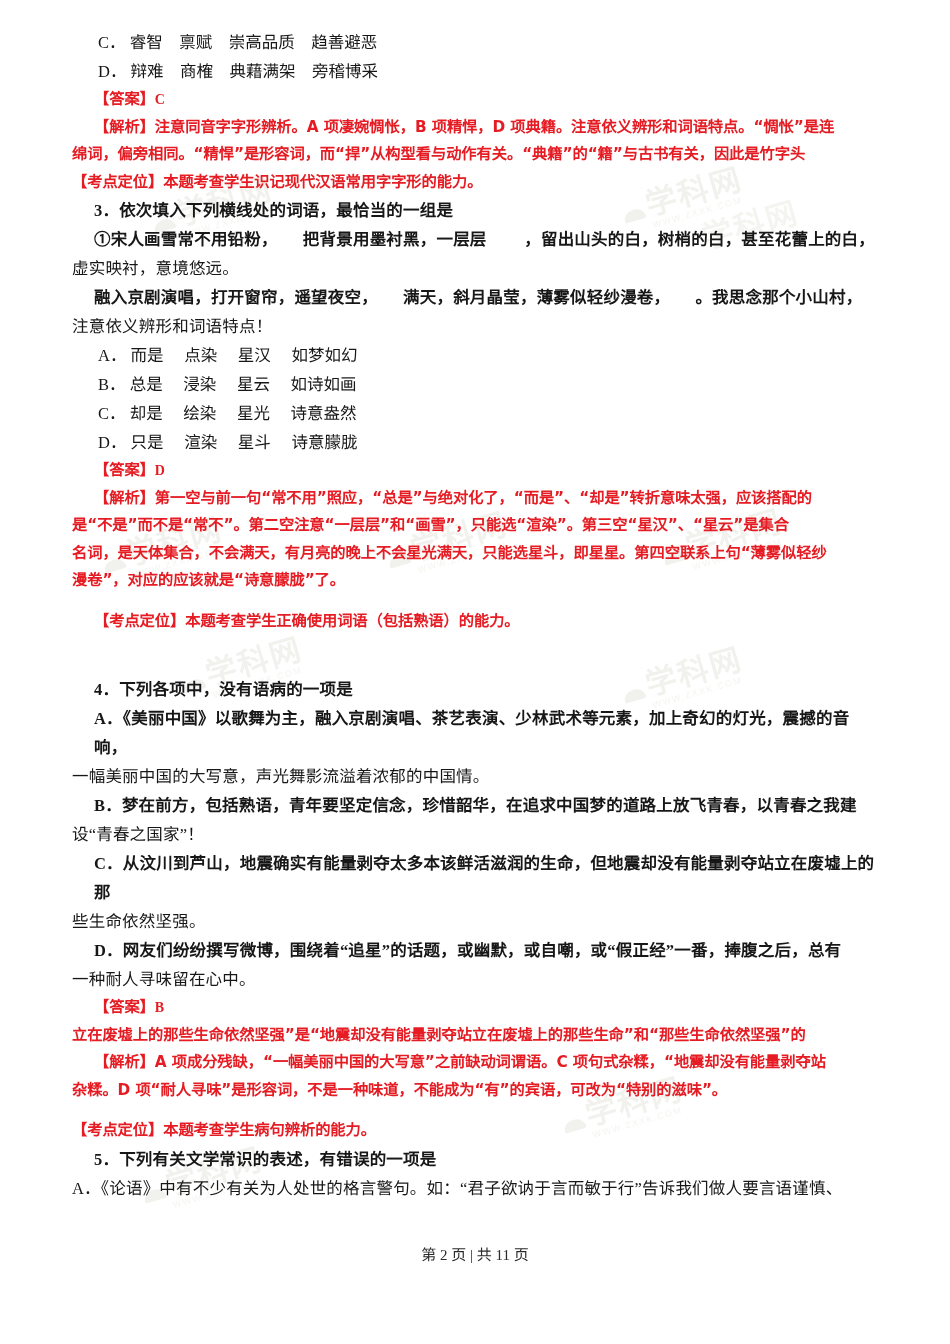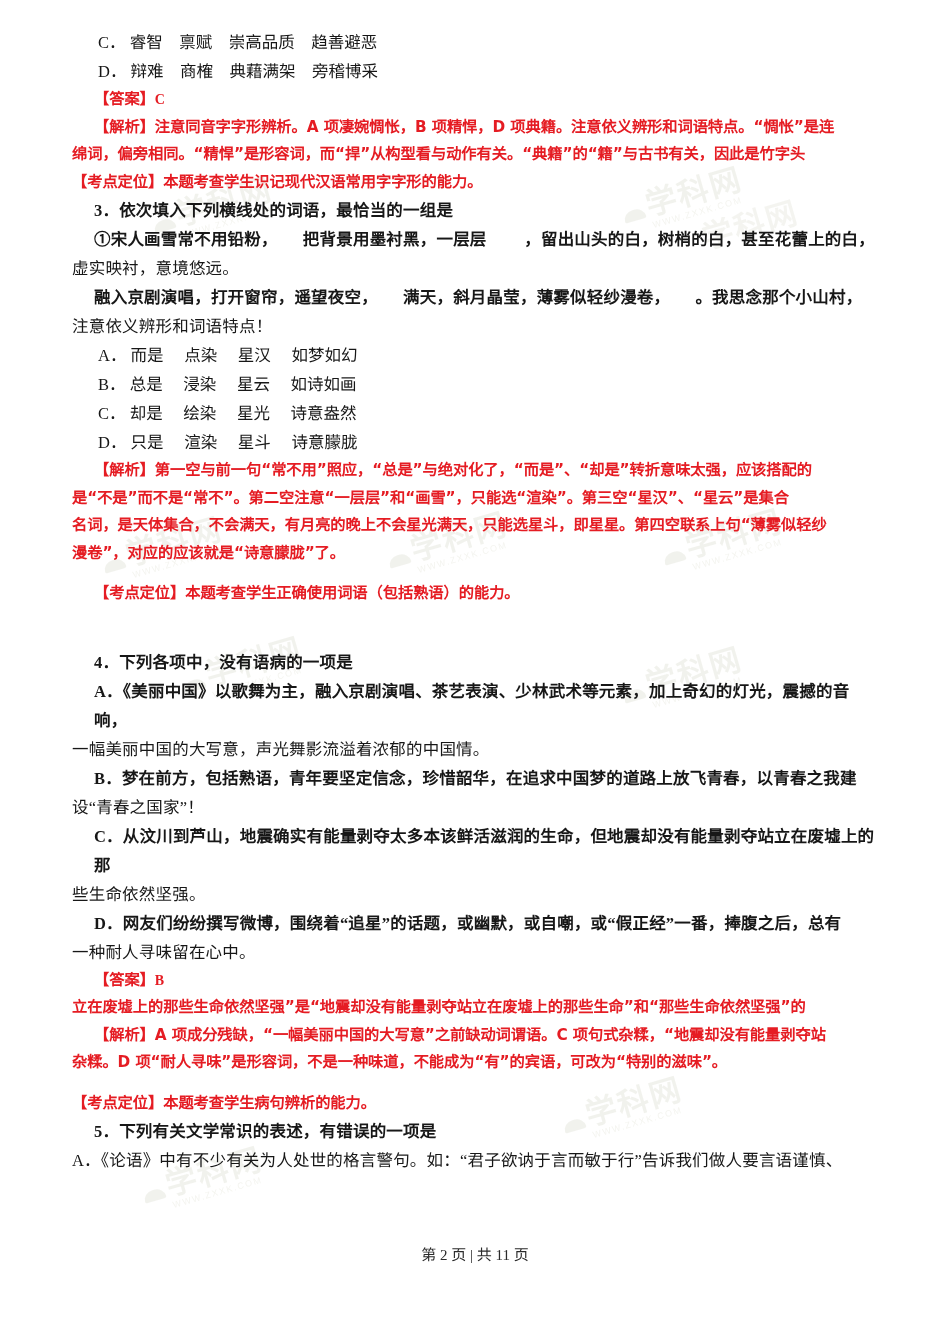--- a/index.html
+++ b/index.html
@@ -179,20 +179,21 @@
     <div class="line blk ind1">①宋人画雪常不用铅粉，　　把背景用墨衬黑，一层层 　　，留出山头的白，树梢的白，甚至花蕾上的白，</div>
     <div class="line blk hang">虚实映衬，意境悠远。</div>
     <div class="line blk ind1">融入京剧演唱，打开窗帘，遥望夜空，　　满天，斜月晶莹，薄雾似轻纱漫卷，　　。我思念那个小山村，</div>
     <div class="line blk hang">注意依义辨形和词语特点！</div>
 
     <div class="opt blk">A． 而是　 点染　 星汉　 如梦如幻</div>
     <div class="opt blk">B． 总是　 浸染　 星云　 如诗如画</div>
     <div class="opt blk">C． 却是　 绘染　 星光　 诗意盎然</div>
     <div class="opt blk">D． 只是　 渲染　 星斗　 诗意朦胧</div>
 
+    <div class="red ind"><span>【答案】</span><span class="red-sm">D</span></div>
     <div class="red ind"><span>【解析】</span><span>第一空与前一句“常不用”照应，“总是”与绝对化了，“而是”、“却是”转折意味太强，应该搭配的</span></div>
     <div class="red hang">是“不是”而不是“常不”。第二空注意“一层层”和“画雪”，只能选“渲染”。第三空“星汉”、“星云”是集合</div>
     <div class="red hang">名词，是天体集合，不会满天，有月亮的晚上不会星光满天，只能选星斗，即星星。第四空联系上句“薄雾似轻纱</div>
     <div class="red hang">漫卷”，对应的应该就是“诗意朦胧”了。</div>
     <div class="spacer-sm"></div>
     <div class="red ind"><span>【考点定位】</span><span>本题考查学生正确使用词语（包括熟语）的能力。</span></div>
 
     <div class="spacer-lg"></div>
 
     <div class="line blk ind1">4．下列各项中，没有语病的一项是</div>

